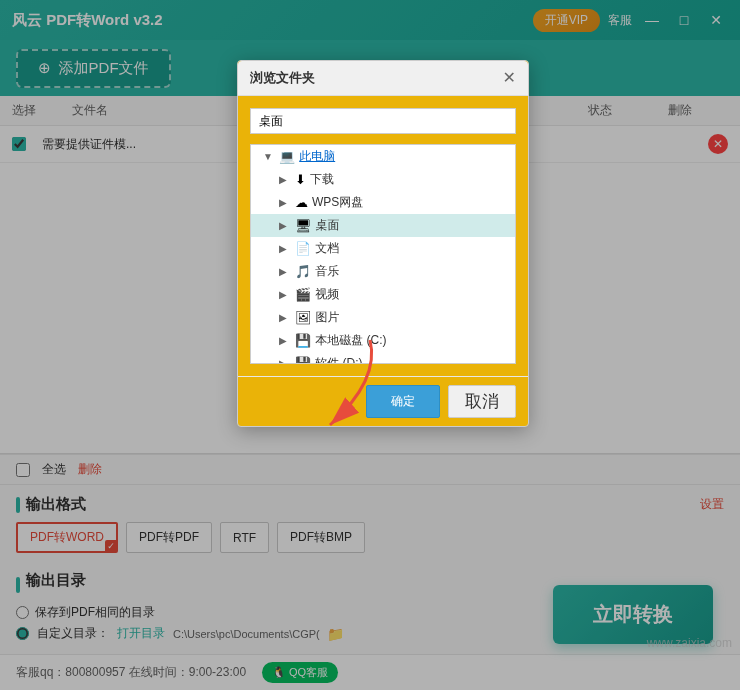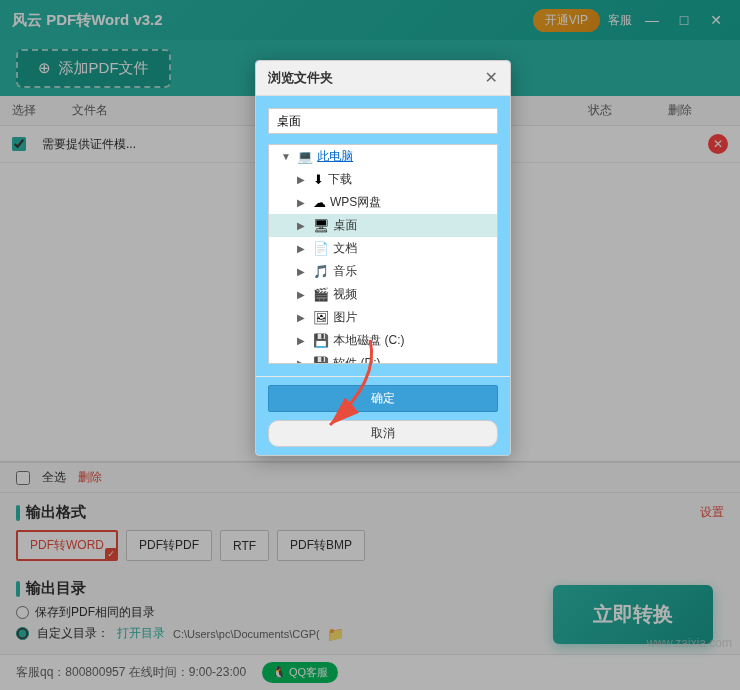--- a/index.html
+++ b/index.html
@@ -339,24 +339,24 @@
       position: absolute;
       top: 0; left: 0; right: 0; bottom: 0;
       background: rgba(0,0,0,0.3);
       display: flex;
       align-items: flex-start;
       justify-content: center;
       padding-top: 60px;
       z-index: 100;
     }
     .dialog {
-      background: #7dd3fc;
+      background: #eab308;
       border: 1px solid #ccc;
       border-radius: 4px;
-      width: 256px;
+      width: 292px;
       box-shadow: 0 4px 20px rgba(0,0,0,0.3);
       display: flex;
       flex-direction: column;
       margin-left: 26px;
     }
     .dialog-titlebar {
       background: #f0f0f0;
       padding: 8px 12px;
       display: flex;
       align-items: center;
@@ -422,41 +422,40 @@
     }
     .tree-label { color: #333; }
     .tree-label.link-style { color: #0066cc; text-decoration: underline; }
 
     .dialog-footer {
       padding: 8px 12px;
       display: flex;
       justify-content: flex-end;
       gap: 8px;
       border-top: 1px solid #e8e8e8;
-      flex-direction: column;
     }
     .dialog-ok-btn {
       background: #3b9fd8;
       border: 1px solid #2e8ec3;
       color: white;
       padding: 4px 24px;
       font-size: 12px;
       cursor: pointer;
       font-family: inherit;
       border-radius: 2px;
     }
     .dialog-cancel-btn {
       background: #f0f0f0;
       border: 1px solid #ccc;
       color: #333;
-      padding: 4px 24px;
-      font-size: 12px;
-      cursor: pointer;
-      font-family: inherit;
-      border-radius: 10px;
+      padding: 4px 16px;
+      font-size: 17px;
+      cursor: pointer;
+      font-family: inherit;
+      border-radius: 2px;
     }
     .red-arrow {
       position: absolute;
       z-index: 200;
       pointer-events: none;
     }
 
     
     .dialog-tree::-webkit-scrollbar { width: 8px; }
     .dialog-tree::-webkit-scrollbar-track { background: #f0f0f0; }
@@ -517,21 +516,21 @@
       <button class="format-btn active">PDF转WORD</button>
       <button class="format-btn">PDF转PDF</button>
       <button class="format-btn">RTF</button>
       <button class="format-btn">PDF转BMP</button>
     </div>
   </div>
 
   <div class="output-dir-section">
     <div style="display:flex; align-items:center; margin-bottom:6px;">
       <div class="section-title-bar"></div>
-      <span class="section-title" style="margin-left:6px; margin-bottom:0;">输出目录</span>
+      <span class="section-title" style="margin-left:6px; margin-bottom:8px;">输出目录</span>
     </div>
     <div class="radio-option">
       <input type="radio" name="outdir" style="">
       <span>保存到PDF相同的目录</span>
     </div>
     <div class="radio-option custom-dir-row">
       <input type="radio" name="outdir" checked="" style="">
       <span>自定义目录：</span>
       <button class="open-dir-btn">打开目录</button>
       <span class="dir-path-text">C:\Users\pc\Documents\CGP(</span>

